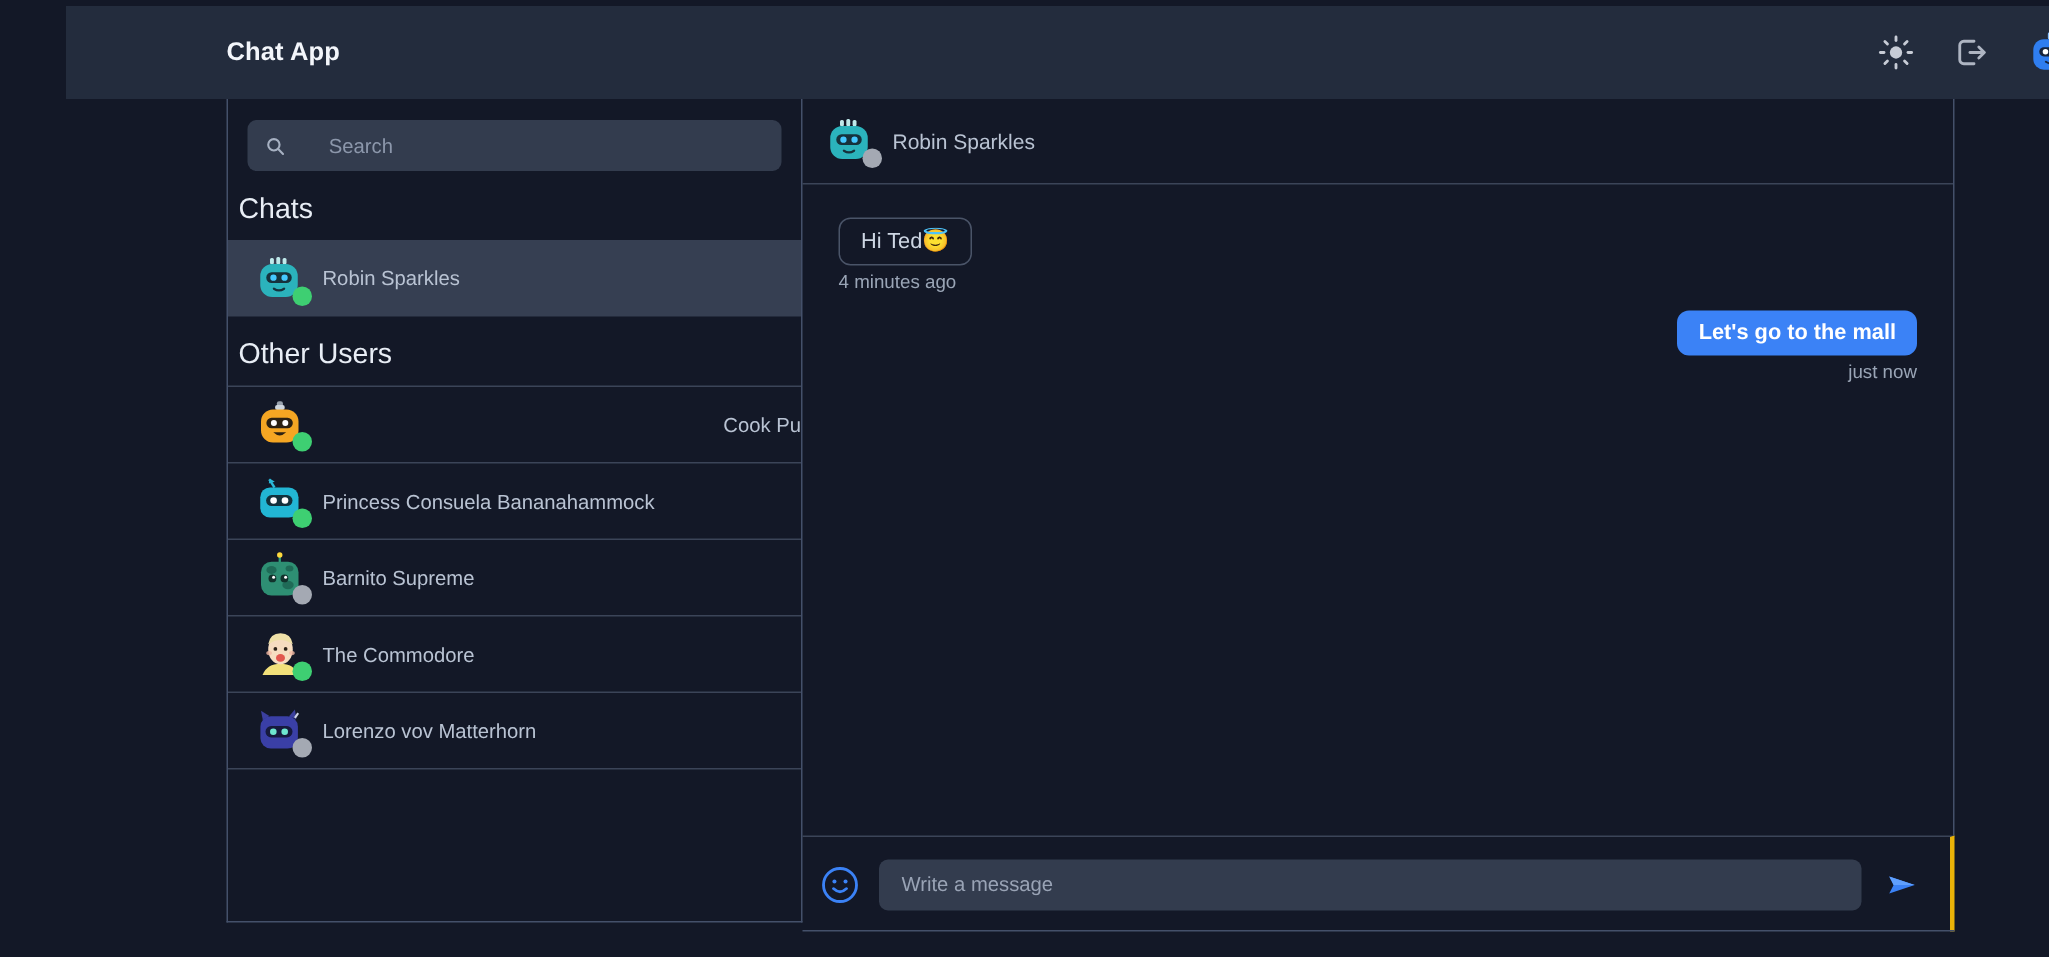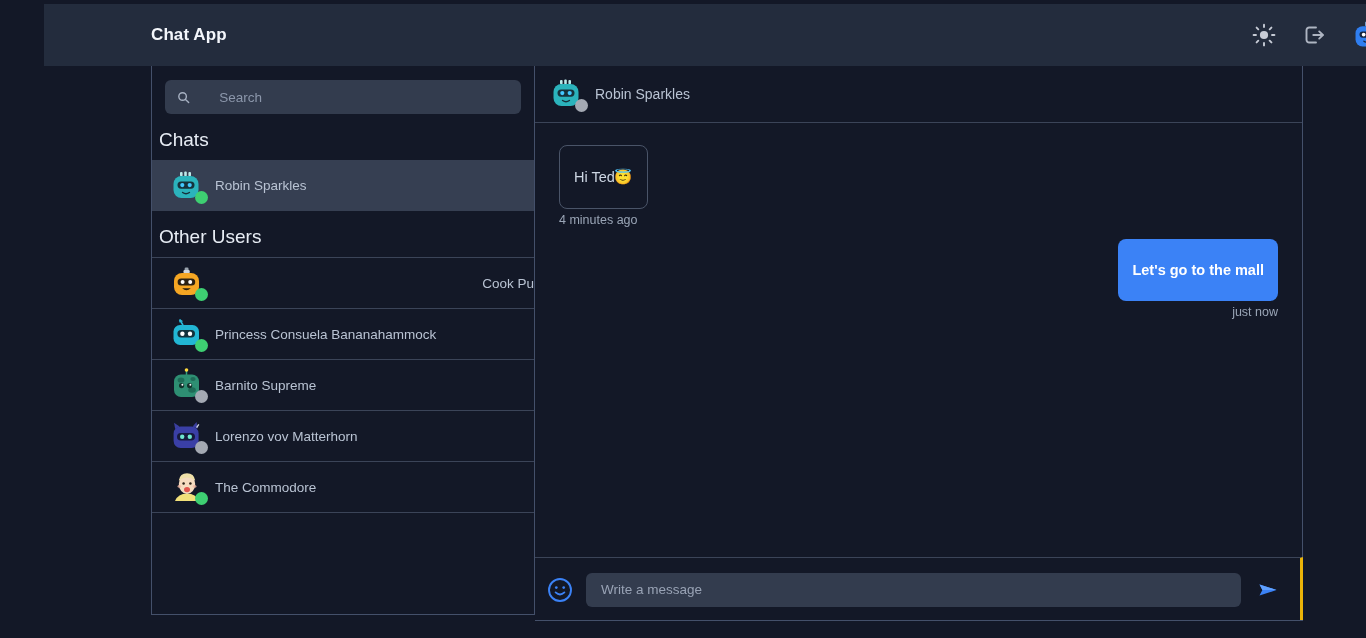--- a/index.html
+++ b/index.html
@@ -89,21 +89,21 @@
     padding-left: 15px; border-bottom: 1px solid #3b4458;
   }
   .chat-header .user-name { color: #b9c3d3; font-size: 14px; }
 
   .messages { position: relative; height: 434px; padding: 22px 24px 0 24px; }
   .msg-group { display: flex; flex-direction: column; margin-bottom: 12px; }
   .msg-group.incoming { align-items: flex-start; }
   .msg-group.outgoing { align-items: flex-end; }
   .bubble {
     max-width: 60%; border-radius: 8px; font-size: 14.5px; line-height: 1.25;
-    padding: 22px 14px;
+    padding: 6px 14px;
   }
   .bubble.incoming { background: transparent; border: 1px solid #4a5468; color: #cdd6e3; }
   .bubble.outgoing { background: #3b82f6; color: #ffffff; font-weight: bold; }
   .timestamp { color: #9aa5b6; font-size: 12.5px; margin-top: 4px; }
 
   
   .composer {
     position: absolute; left: 491px; top: 491px; width: 768px; height: 64px;
     border-right: 3px solid #eab308;
     border-top: 1px solid #3b4458;
@@ -254,48 +254,48 @@
               <circle cx="20.4" cy="16.8" r="1" fill="#ffffff"></circle>
             </svg>
             <div class="status-dot offline"></div>
           </div>
           <div class="user-name">Barnito Supreme</div>
         </div>
 
         <div class="user-row">
           <div class="avatar-wrap">
             <svg width="34" height="34" viewBox="0 0 34 34">
-              <path d="M5.2 10 L4 3.8 L9.6 7.4 Z" fill="#3b3f9e"></path>
-              <path d="M22.6 7.6 L26.6 3 L27.6 9.4 Z" fill="#3b3f9e"></path>
-              <line x1="26.6" y1="8.6" x2="28.8" y2="5.4" stroke="#cfd4e6" stroke-width="1.4"></line>
-              <rect x="3.6" y="7.5" width="25" height="21.5" rx="7" fill="#3a3fa6"></rect>
-              <rect x="7" y="14" width="18" height="7.6" rx="3.8" fill="#161a3d"></rect>
-              <circle cx="12.2" cy="17.8" r="2.2" fill="#6ee7d0"></circle>
-              <circle cx="19.8" cy="17.8" r="2.2" fill="#6ee7d0"></circle>
-            </svg>
-            <div class="status-dot offline"></div>
-          </div>
-          <div class="user-name">Lorenzo vov Matterhorn</div>
-        </div>
-
-        <div class="user-row">
-          <div class="avatar-wrap">
-            <svg width="34" height="34" viewBox="0 0 34 34">
               <path d="M5 31 Q8 23.5 17 23.5 Q26 23.5 29 31 Z" fill="#f2e07a"></path>
               <ellipse cx="17" cy="14" rx="8.2" ry="10" fill="#f6dcc0"></ellipse>
               <path d="M8.8 10.5 Q10 3.2 17 3.2 Q24 3.2 25.2 10.5 Q21 7.6 17 7.6 Q13 7.6 8.8 10.5 Z" fill="#efe0a8"></path>
               <circle cx="13.6" cy="13.6" r="1.25" fill="#2e2318"></circle>
               <circle cx="20.4" cy="13.6" r="1.25" fill="#2e2318"></circle>
               <ellipse cx="17" cy="19.6" rx="3" ry="2.6" fill="#e2564e"></ellipse>
               <ellipse cx="9.4" cy="16.4" rx="1.9" ry="1.4" fill="#f3b9a4" opacity=".8"></ellipse>
               <ellipse cx="24.6" cy="16.4" rx="1.9" ry="1.4" fill="#f3b9a4" opacity=".8"></ellipse>
             </svg>
             <div class="status-dot online"></div>
           </div>
           <div class="user-name">The Commodore</div>
+        </div>
+
+        <div class="user-row">
+          <div class="avatar-wrap">
+            <svg width="34" height="34" viewBox="0 0 34 34">
+              <path d="M5.2 10 L4 3.8 L9.6 7.4 Z" fill="#3b3f9e"></path>
+              <path d="M22.6 7.6 L26.6 3 L27.6 9.4 Z" fill="#3b3f9e"></path>
+              <line x1="26.6" y1="8.6" x2="28.8" y2="5.4" stroke="#cfd4e6" stroke-width="1.4"></line>
+              <rect x="3.6" y="7.5" width="25" height="21.5" rx="7" fill="#3a3fa6"></rect>
+              <rect x="7" y="14" width="18" height="7.6" rx="3.8" fill="#161a3d"></rect>
+              <circle cx="12.2" cy="17.8" r="2.2" fill="#6ee7d0"></circle>
+              <circle cx="19.8" cy="17.8" r="2.2" fill="#6ee7d0"></circle>
+            </svg>
+            <div class="status-dot offline"></div>
+          </div>
+          <div class="user-name">Lorenzo vov Matterhorn</div>
         </div>
 
       </div>
 
       <div class="sidebar-empty"></div>
     </div>
     <div class="sidebar-bottom-edge"></div>
 
     <div class="chat-panel">
 

